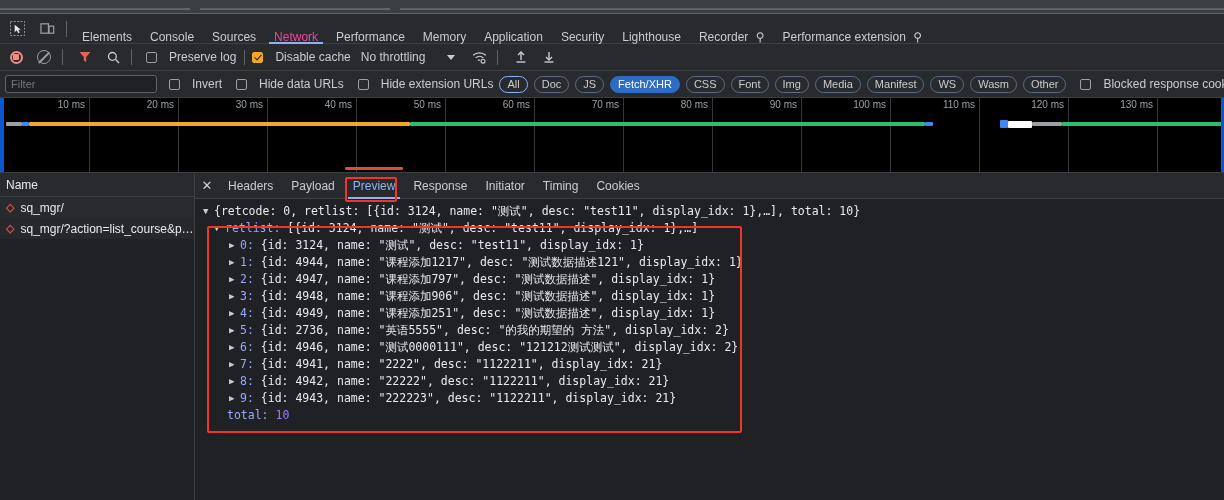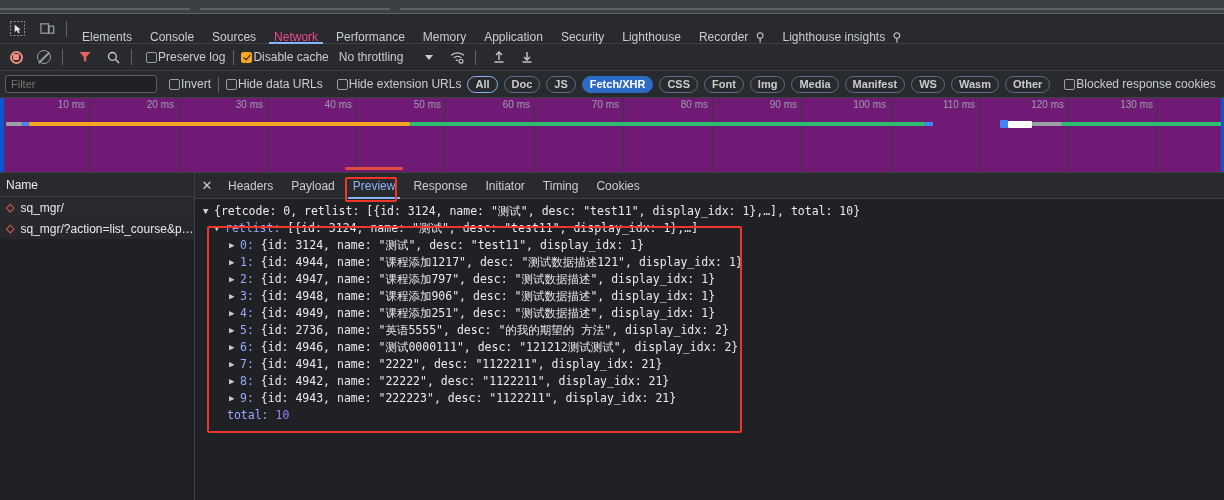--- a/index.html
+++ b/index.html
@@ -86,21 +86,21 @@
     width: 11px; height: 11px; border: 1px solid #9aa0a6; border-radius: 2px;
     background: transparent; display: inline-block; vertical-align: middle;
     position: relative; flex: none;
   }
   .chk.on { background: #f5a623; border-color: #f5a623; }
   .chk.on::after {
     content: ""; position: absolute; left: 3px; top: 0px;
     width: 3px; height: 6px; border: solid #202124; border-width: 0 1.6px 1.6px 0;
     transform: rotate(42deg);
   }
-  .chklabel { display: flex; align-items: center; gap: 1px; color: #c9ccd1; margin-left: 8px; }
+  .chklabel { display: flex; align-items: center; gap: 12px; color: #c9ccd1; margin-left: 8px; }
   .throttle {
     margin-left: 10px; color: #c9ccd1; display: flex; align-items: center; gap: 22px;
   }
   .caret-d {
     width: 0; height: 0; border-left: 4px solid transparent; border-right: 4px solid transparent;
     border-top: 5px solid #c9ccd1;
   }
 
   
   .filterrow {
@@ -112,29 +112,29 @@
   .filter-input {
     width: 152px; height: 18px; margin-left: 5px;
     background: #202124; border: 1px solid #5f6368; border-radius: 3px;
     color: #9aa0a6; font-size: 11px; padding: 0 5px; line-height: 16px;
     font-family: "Liberation Sans", sans-serif;
   }
   .vsep { width: 1px; height: 15px; background: #5f6368; margin: 0 7px; }
   .chip {
     height: 17px; line-height: 15px; padding: 0 7px; margin-left: 6px;
     border: 1px solid #5a6c86; border-radius: 9px;
-    color: #c9ccd1; font-size: 11px; font-weight: bold; display: flex; align-items: flex-start;
+    color: #c9ccd1; font-size: 11px; font-weight: normal; display: flex; align-items: flex-start;
   }
   .chip.sel { background: #2d6cc4; border-color: #2d6cc4; color: #ffffff; }
   .chip.all { border-color: #8ab4f8; }
 
   
   .overview {
     position: absolute; top: 98px; left: 0; width: 1224px; height: 75px;
-    background: #701a75;
+    background: #000000;
     border-bottom: 1px solid #3c4043;
     overflow: hidden;
   }
   .ov-ruler { position: absolute; top: 0; left: 0; width: 1224px; height: 18px; }
   .ov-tick {
     position: absolute; top: 1px; font-size: 10px; color: #9aa0a6;
     transform: translateX(-100%); padding-right: 4px;
   }
   .ov-grid {
     position: absolute; top: 0; width: 1px; height: 75px; background: #35373a;
@@ -256,21 +256,21 @@
     <div class="tab"><span>Performance</span></div>
     <div class="tab"><span>Memory</span></div>
     <div class="tab"><span>Application</span></div>
     <div class="tab"><span>Security</span></div>
     <div class="tab"><span>Lighthouse</span></div>
     <div class="tab">
       <span>Recorder</span>
       <span class="flaskglyph">⚲</span>
     </div>
     <div class="tab">
-      <span>Lighthouse insights</span>
+      <span>Performance extension</span>
       <span class="flaskglyph">⚲</span>
     </div>
   </div>
 
   <div class="toolbar">
     <div class="tbtn">
         <span class="rec-circle">
           <i></i>
         </span>
       </div>

